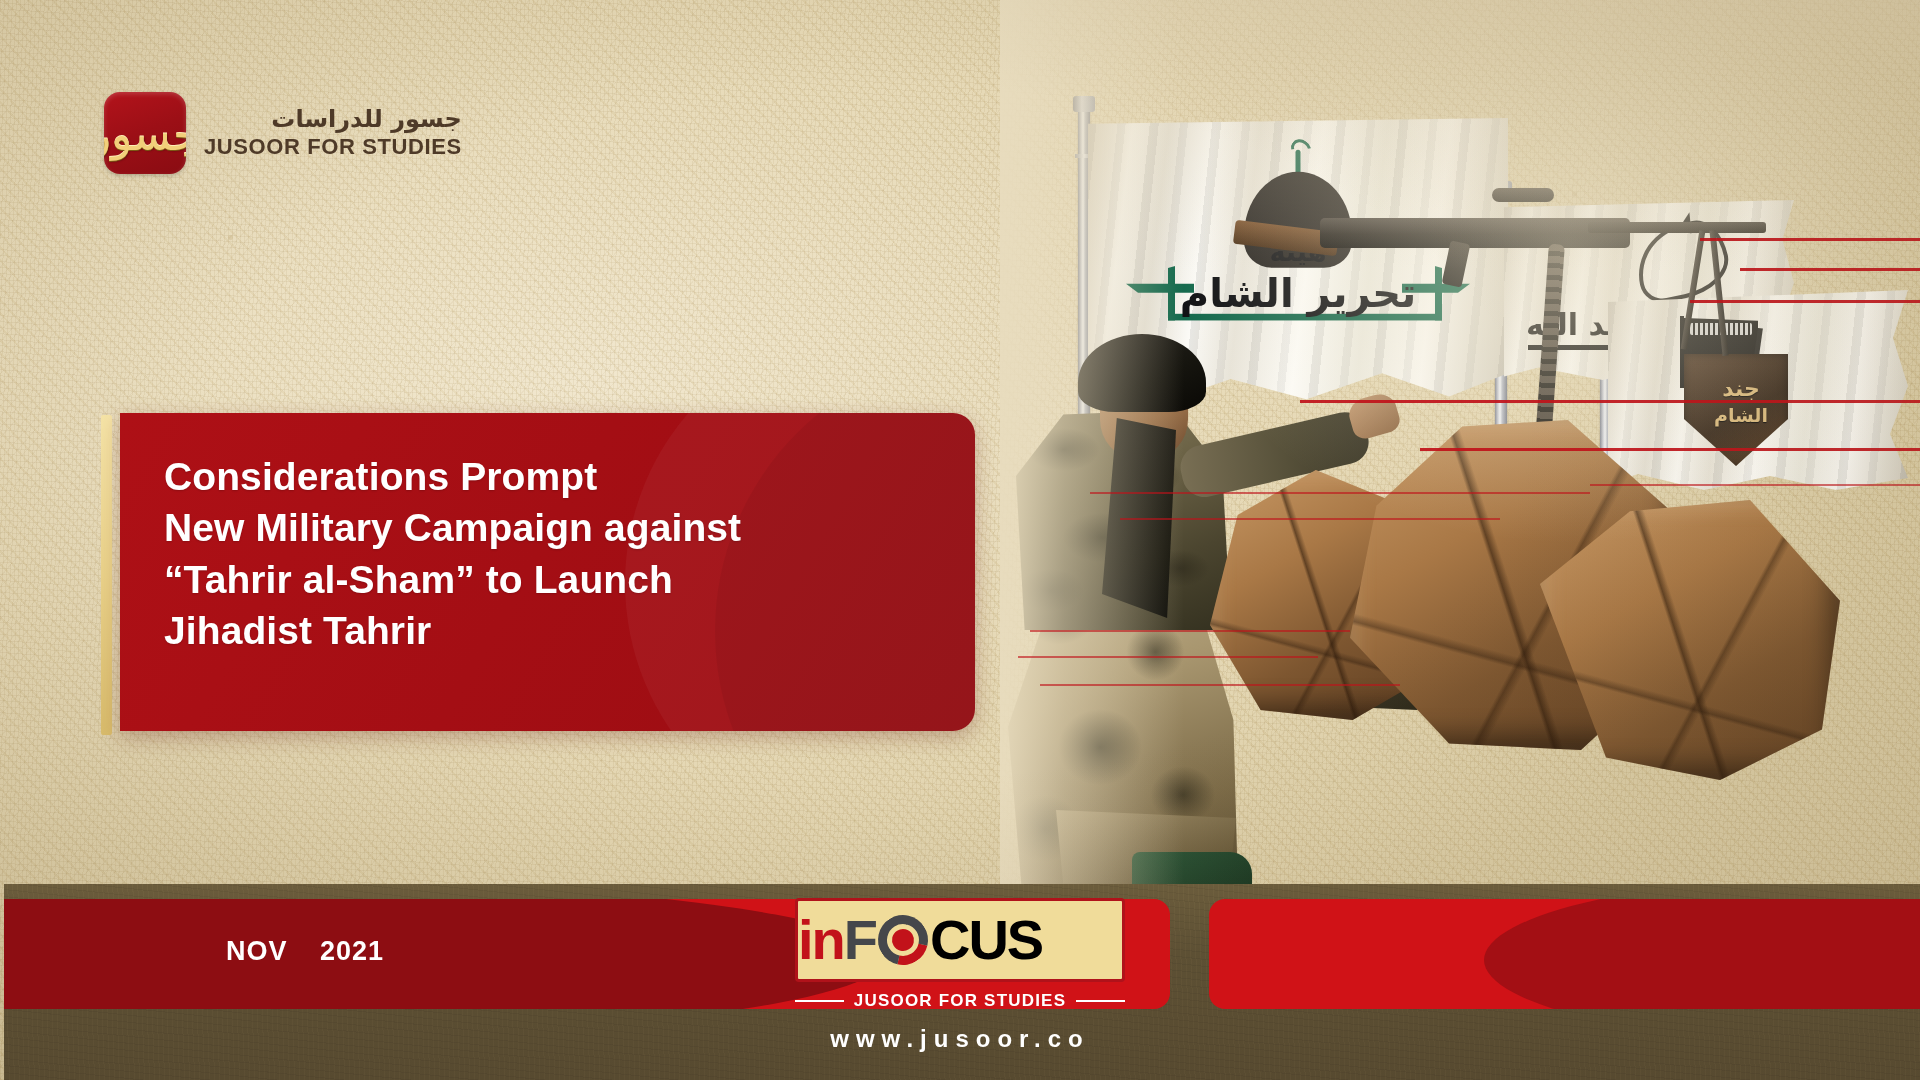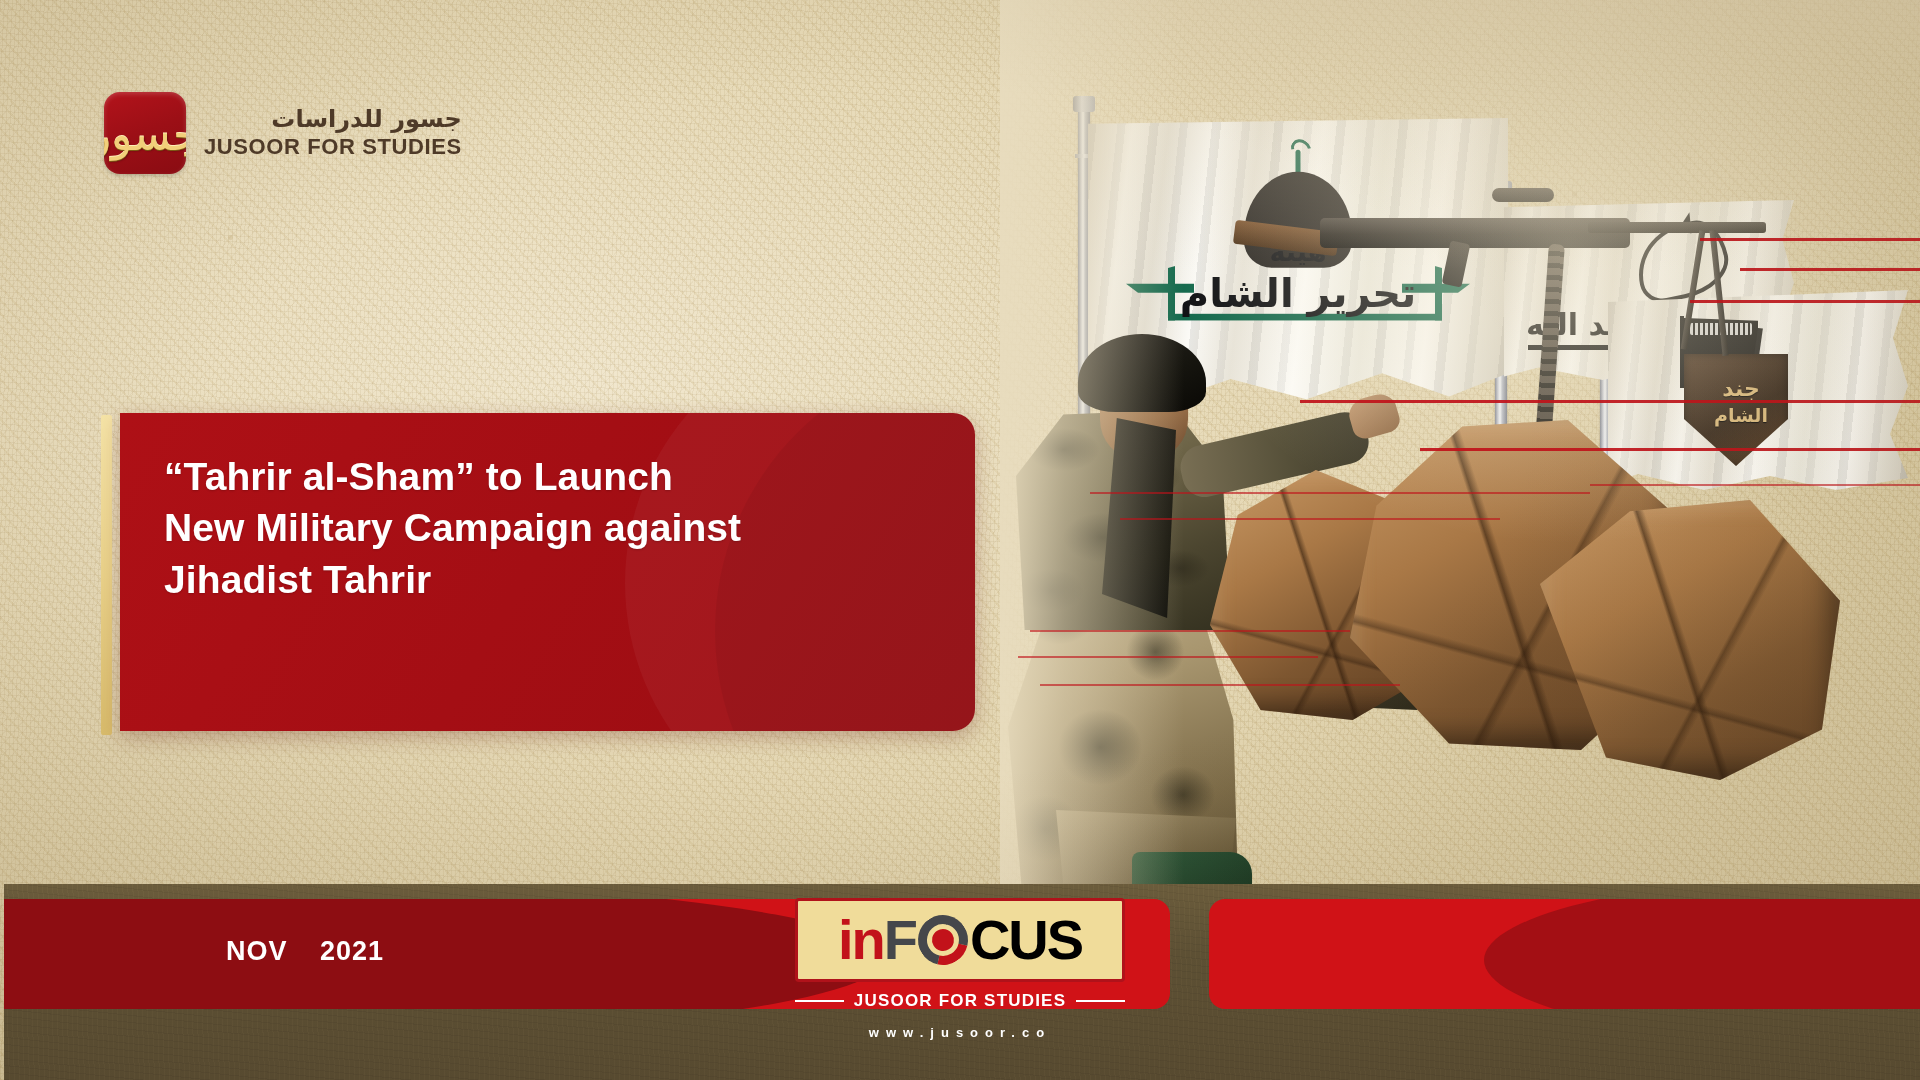--- a/index.html
+++ b/index.html
@@ -269,33 +269,33 @@
   .bar-right{position:absolute;left:1205px;top:15px;width:715px;height:110px;border-radius:16px 0 0 16px;
     background:#d01217;overflow:hidden;}
   .bar-right .dark{position:absolute;left:275px;top:-24px;width:640px;height:170px;
     background:#a30f14;border-radius:60% 0 0 60% / 50% 0 0 50%;}
 
   .date-line{position:absolute;left:222px;top:52px;color:#fff;font-size:27px;font-weight:700;letter-spacing:1px;}
   .date-line .yr{margin-left:24px;}
 
   .brand{position:absolute;left:795px;top:898px;width:330px;text-align:center;}
   .brand .plate{position:relative;height:78px;border:3px solid #b0121a;border-radius:4px;
-    background:#f0dc9a;display:flex;align-items:center;justify-content:center;gap:0;}
+    background:#f0dc9a;display:flex;align-items:center;gap:0;}
   .brand .in{font-size:56px;font-weight:700;color:#c2121a;letter-spacing:-2px;line-height:1;}
   .brand .f{font-size:56px;font-weight:700;color:#45474b;letter-spacing:-2px;line-height:1;}
   .brand .ring{width:50px;height:50px;border-radius:50%;border:9px solid #45474b;position:relative;
     margin:0 2px;box-sizing:border-box;}
   .brand .ring .dot{position:absolute;left:50%;top:50%;transform:translate(-50%,-50%);
     width:22px;height:22px;border-radius:50%;background:#c2121a;}
   .brand .ring.cut{border-color:#45474b;border-bottom-color:#c2121a;transform:rotate(-32deg);}
   .brand .cus{font-size:56px;font-weight:700;color:#000000;letter-spacing:-2px;line-height:1;}
   .brand .sub{margin-top:9px;display:flex;align-items:center;justify-content:center;gap:10px;color:#fff;}
   .brand .sub .ln{flex:1;height:2px;background:#fff;}
   .brand .sub .tx{font-size:17px;font-weight:700;letter-spacing:1.2px;white-space:nowrap;}
-  .brand .url{margin-top:14px;color:#fff;font-size:13px;font-weight:700;letter-spacing:7px;}
+  .brand .url{margin-top:14px;color:#fff;font-size:24px;font-weight:700;letter-spacing:7px;}
 </style>
 </head>
 <body>
 
 <div id="poster">
 
   <div class="paper-texture"></div>
 
   <div class="scene">
 
@@ -416,22 +416,23 @@
       <div class="logo-ar">جسور للدراسات</div>
       <div class="logo-en">JUSOOR FOR STUDIES</div>
     </div>
   </div>
 
   <div class="title-bar"></div>
   <div class="title-card">
     <div class="swoosh"></div>
     <div class="swoosh2"></div>
     <div class="title-text">
+      <span class="ln">Considerations Prompt</span>
+      <span class="ln">New Military Campaign against</span>
       <span class="ln">“Tahrir al-Sham” to Launch</span>
-      <span class="ln">New Military Campaign against</span>
       <span class="ln">Jihadist Tahrir</span>
     </div>
   </div>
 
   <div class="footer">
     <div class="ftex"></div>
 
     <div class="bar-left">
       <div class="dark"></div>
     </div>

